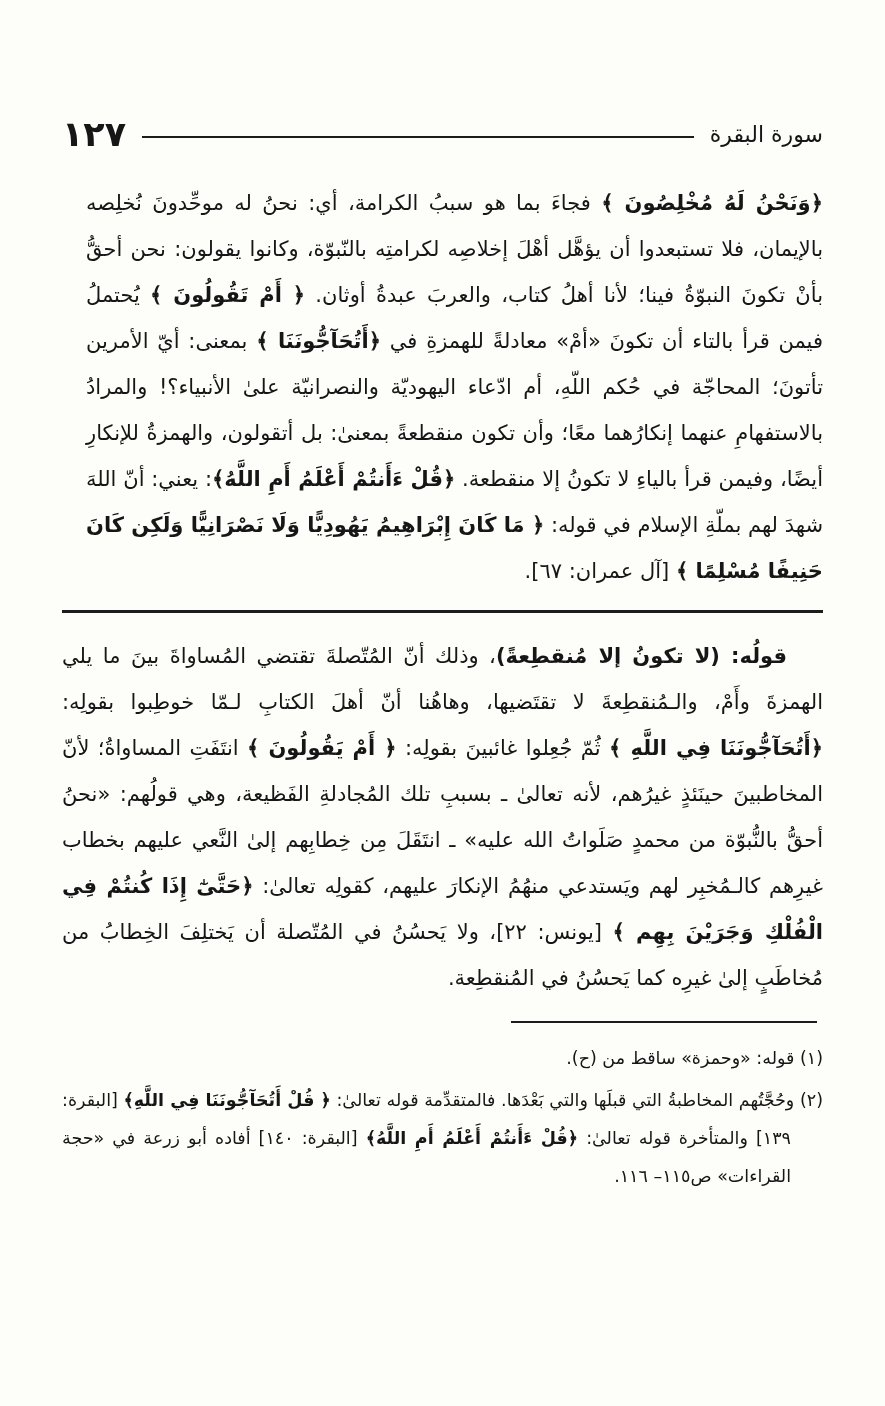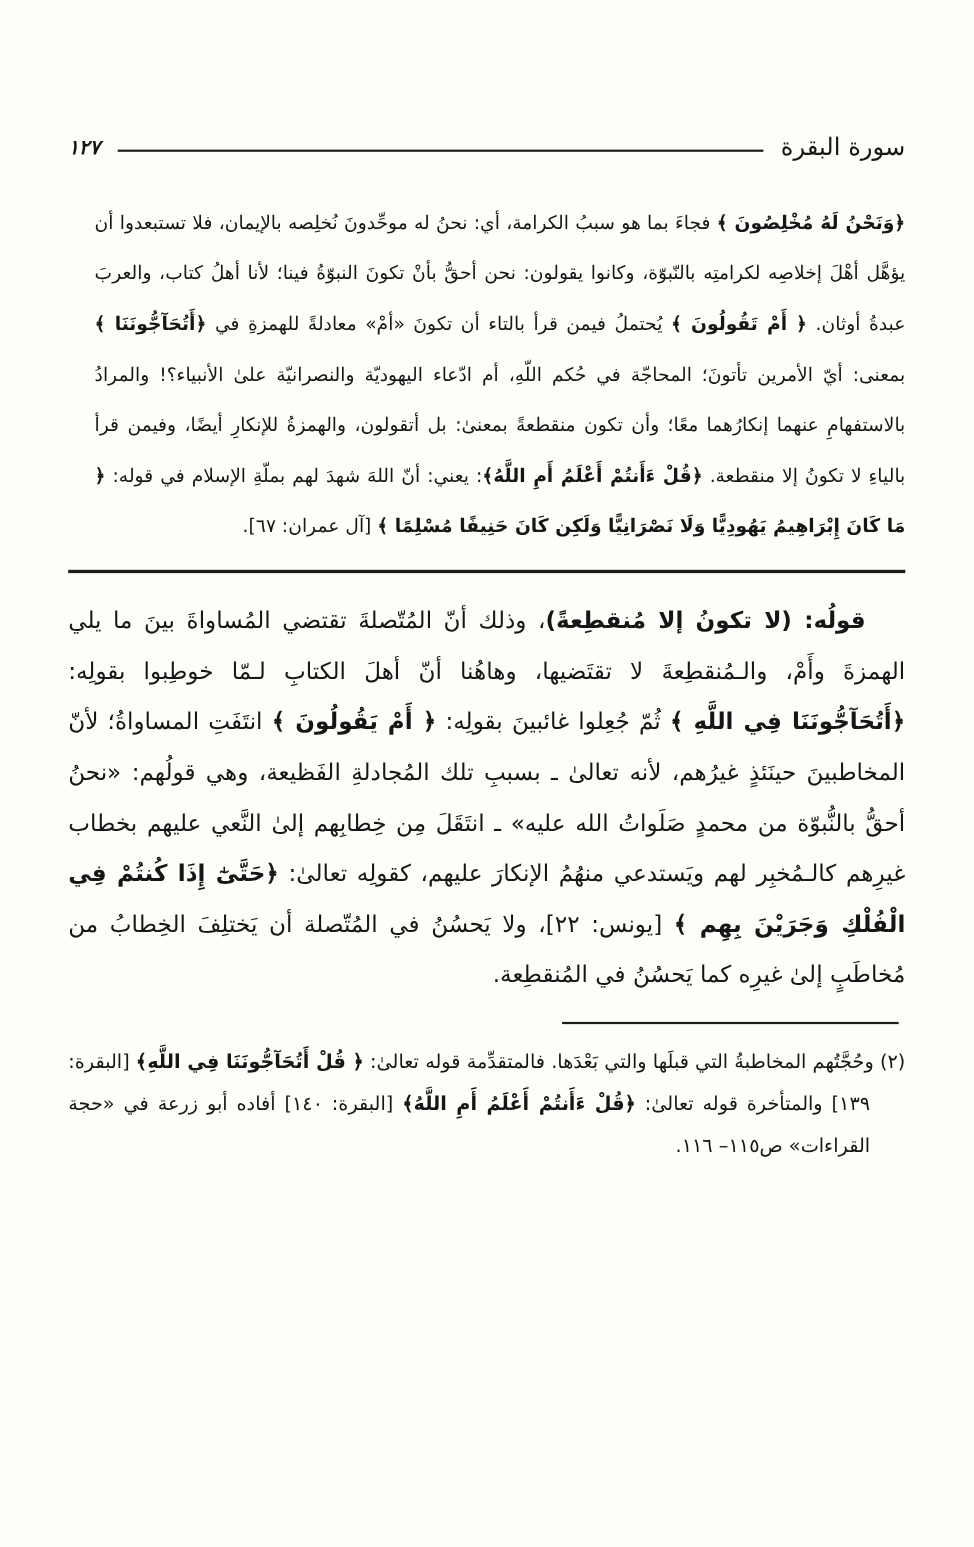--- a/index.html
+++ b/index.html
@@ -35,30 +35,29 @@
     font-size:22px;
     white-space:nowrap;
   }
   .header-rule{
     flex:1;
     height:2px;
     background:var(--rule);
     margin-top:6px;
   }
   .page-number{
-    font-size:18px;
+    font-size:35px;
     font-weight:700;
     letter-spacing:3px;
     white-space:nowrap;
-    font-style:italic;
   }
   
   .main-text{
     margin-top:28px;
-    font-size:17px;
+    font-size:21px;
     line-height:46px;
     text-align:justify;
     margin-left:24px;
   }
   .quran{font-weight:700;}
   .lemma{font-weight:700;}
   sup.fnref{
     font-size:12px;
     line-height:0;
     font-weight:700;
@@ -113,17 +112,20 @@
   <hr class="divider">
 
   <div class="commentary">
     <p><span class="lemma">قولُه: (لا تكونُ إلا مُنقطِعةً)</span>، وذلك أنّ المُتّصلةَ تقتضي المُساواةَ بينَ ما يلي الهمزةَ وأَمْ، والـمُنقطِعةَ لا تقتَضيها، وهاهُنا أنّ أهلَ الكتابِ لـمّا خوطِبوا بقولِه: <span class="quran">﴿أَتُحَآجُّونَنَا فِي اللَّهِ ﴾</span> ثُمّ جُعِلوا غائبينَ بقولِه: <span class="quran">﴿ أَمْ يَقُولُونَ ﴾</span> انتَفَتِ المساواةُ؛ لأنّ المخاطبينَ حينَئذٍ غيرُهم، لأنه تعالىٰ ـ بسببِ تلك المُجادلةِ الفَظيعة، وهي قولُهم: «نحنُ أحقُّ بالنُّبوّة من محمدٍ صَلَواتُ الله عليه» ـ انتَقَلَ مِن خِطابِهم إلىٰ النَّعي عليهم بخطاب غيرِهم كالـمُخبِر لهم ويَستدعي منهُمُ الإنكارَ عليهم، كقولِه تعالىٰ: <span class="quran">﴿حَتَّىٰٓ إِذَا كُنتُمْ فِي الْفُلْكِ وَجَرَيْنَ بِهِم ﴾</span> [يونس: ٢٢]، ولا يَحسُنُ في المُتّصلة أن يَختلِفَ الخِطابُ من مُخاطَبٍ إلىٰ غيرِه كما يَحسُنُ في المُنقطِعة.</p>
   </div>
 
   <hr class="fn-divider">
 
   <div class="footnotes">
     <div class="footnote">
+      <span class="fn-marker">(١)</span><span> قوله: «وحمزة» ساقط من (ح).</span>
+    </div>
+    <div class="footnote">
       <span class="fn-marker">(٢)</span><span> وحُجَّتُهم المخاطبةُ التي قبلَها والتي بَعْدَها. فالمتقدِّمة قوله تعالىٰ: <span class="quran">﴿ قُلْ أَتُحَآجُّونَنَا فِي اللَّهِ﴾</span> [البقرة: ١٣٩] والمتأخرة قوله تعالىٰ: <span class="quran">﴿قُلْ ءَأَنتُمْ أَعْلَمُ أَمِ اللَّهُ﴾</span> [البقرة: ١٤٠] أفاده أبو زرعة في «حجة القراءات» ص١١٥– ١١٦.</span>
     </div>
   </div>
 
 </div>
 
 </body></html>

